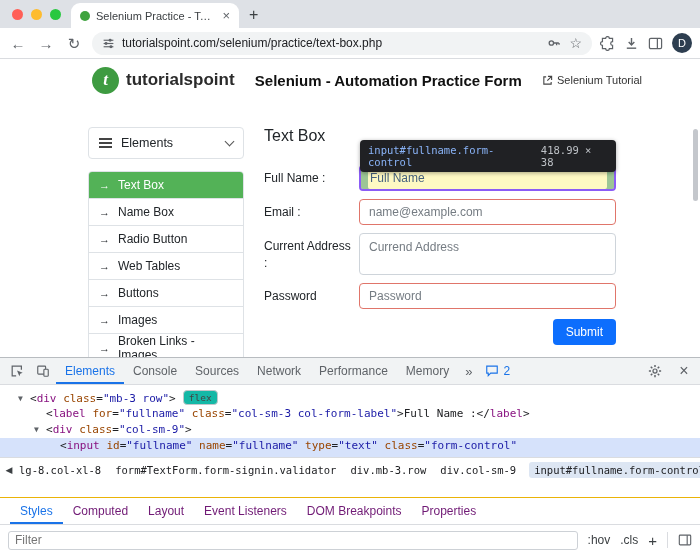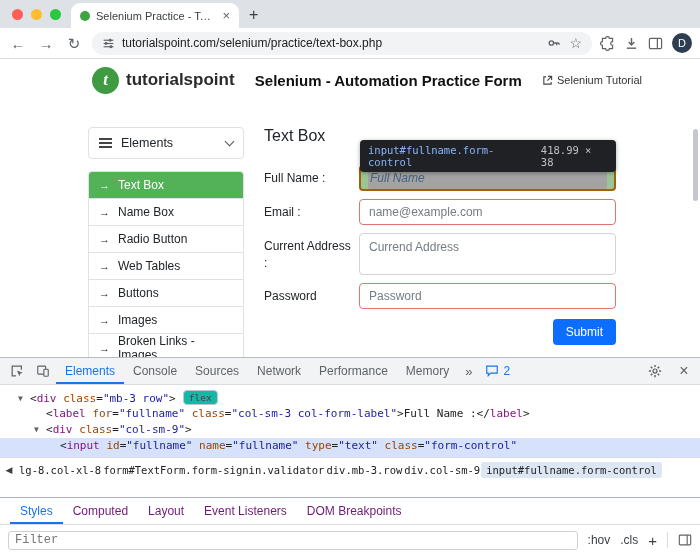--- a/index.html
+++ b/index.html
@@ -57,21 +57,21 @@
   .form-title { font-size:16px; font-weight:500; color:#212529; margin-bottom:20px; }
   .tooltip { position:absolute; top:13px; left:96px; background:#202124; border-radius:4px; padding:4px 8px; display:flex; gap:8px; align-items:baseline; font-family:"DejaVu Sans Mono", monospace; font-size:10.5px; z-index:5; box-shadow:0 1px 4px rgba(0,0,0,.35); }
   .tt-sel { color:#8ab4f8; }
   .tt-dims { color:#bdc1c6; }
   .form-row { display:flex; margin-bottom:8px; }
   .form-label { width:95px; flex:none; font-size:12px; color:#212529; padding-top:5px; line-height:1.45; padding-right:6px; }
   .form-ctl { flex:1; height:26px; border:1px solid #ced4da; border-radius:4px; font-size:12px; padding:0 9px; color:#212529; font-family:"Liberation Sans", sans-serif; background:#fff; outline:none; }
   .form-ctl::placeholder { color:#757c83; }
   .form-ctl.invalid { border-color:#e0756a; }
   .form-ctl.ta { height:42px; resize:none; padding-top:6px; }
-  .form-ctl.inspected { background:#a3a3a3; border:2px solid #a16207; box-shadow:inset 7px 0 0 #9cc595, inset -7px 0 0 #9cc595;font-style:italic; }
+  .form-ctl.inspected { background:#fef9c3; border:2px solid #8b5cf6; box-shadow:inset 7px 0 0 #9cc595, inset -7px 0 0 #9cc595; }
   .form-ctl.inspected::placeholder { color:#46627f; }
   .submit-row { display:flex; justify-content:flex-end; margin-top:10px; }
   .submit-btn { background:#0d6efd; color:#fff; border:none; border-radius:4px; font-size:12px; padding:6px 13px; cursor:pointer; }
   .page-scrollbar { position:absolute; right:2px; top:70px; width:5px; height:72px; border-radius:3px; background:#c4c7cc; }
 
   
   .devtools { height:198px; border-top:1px solid #b8bcc0; display:flex; flex-direction:column; background:#fff; flex:none; }
   .dt-tabbar { height:27px; background:#f1f3f4; border-bottom:1px solid #dadce0; display:flex; align-items:stretch; padding:0 4px; flex:none; }
   .dt-icbtn { width:26px; display:flex; align-items:center; justify-content:center; color:#5f6368; }
   .dt-tab { padding:0 9px; display:flex; align-items:center; font-size:12px; color:#5f6368; white-space:nowrap; }
@@ -84,30 +84,30 @@
 
   .dt-code { flex:1; overflow:hidden; padding-top:5px; font-family:"DejaVu Sans Mono", monospace; font-size:11px; line-height:16px; }
   .code-line { height:16px; white-space:pre; }
   .code-line.hl { background:#d6e2fb; }
   .tw { display:inline-block; width:12px; color:#5f6368; font-size:8px; vertical-align:1px; }
   .tk-p{color:#202124}.tk-t{color:#881280}.tk-a{color:#994500}.tk-v{color:#1a1aa6}.tk-x{color:#202124}.tk-eq{color:#7e858b}
   .flex-badge { display:inline-block; margin-left:7px; padding:0 5px; border:1px solid #c4c7ca; background:#14b8a6; color:#444; border-radius:4px; font-size:9.5px; line-height:13px; vertical-align:1px; font-family:"DejaVu Sans Mono", monospace; }
 
   .dt-crumbs { height:24px; border-top:1px solid #dadce0; display:flex; align-items:center; overflow:hidden; flex:none; }
   .crumb-scroll { width:18px; text-align:center; font-size:9px; color:#3c4043; flex:none; }
-  .crumb-list { display:flex; align-items:center; overflow:hidden; flex:1; font-family:"DejaVu Sans Mono", monospace; font-size:10.5px; color:#202124; }
+  .crumb-list { display:flex; gap:12px; align-items:center; overflow:hidden; flex:1; font-family:"DejaVu Sans Mono", monospace; font-size:10.5px; color:#202124; }
   .crumb { white-space:nowrap; padding:2px 1px; }
   .crumb.sel { background:#dde6f3; border-radius:3px; padding:2px 5px; }
 
   .dt-styletabs { height:27px; border-top:1px solid #eab308; display:flex; align-items:stretch; padding-left:10px; flex:none;margin-top:16px; }
   .st-tab { padding:0 10px; display:flex; align-items:center; font-size:12px; color:#701a75; white-space:nowrap; }
   .st-tab.active { color:#1a73e8; box-shadow:inset 0 -2px 0 #1a73e8; }
 
   .dt-filter { height:31px; border-top:1px solid #dadce0; display:flex; align-items:center; gap:10px; padding:0 8px; flex:none; }
-  .filter-input { flex:1; height:19px; border:1px solid #cdd1d6; border-radius:3px; font-size:12px; padding:0 6px; color:#5f6368; outline:none; font-family:Liberation Mono, monospace; }
+  .filter-input { flex:1; height:19px; border:1px solid #cdd1d6; border-radius:3px; font-size:12px; padding:0 6px; color:#5f6368; outline:none; font-family:Liberation Sans, sans-serif; }
   .toggle { font-size:12px; color:#3c4043; }
   .plus { font-size:15px; color:#3c4043; }
   .vdiv { width:1px; height:16px; background:#dadce0; }
 </style>
 </head>
 <body>
 
 <div class="window">
 
   <div class="tabstrip">
@@ -324,20 +324,21 @@
           <span class="crumb sel">input#fullname.form-control</span>
         </div>
     </div>
 
     <div class="dt-styletabs">
         <div class="st-tab active">Styles</div>
         <div class="st-tab">Computed</div>
         <div class="st-tab">Layout</div>
         <div class="st-tab">Event Listeners</div>
         <div class="st-tab">DOM Breakpoints</div>
+        <div class="st-tab">Properties</div>
       </div>
 
     <div class="dt-filter">
       <input class="filter-input" placeholder="Filter" style="">
       <span class="toggle">:hov</span>
       <span class="toggle">.cls</span>
       <span class="plus">+</span>
       <span class="vdiv"></span>
       <svg class="ic" viewBox="0 0 16 16" width="14" height="14">
           <rect x="1.5" y="2.5" width="13" height="11" rx="1" fill="none" stroke="#5f6368" stroke-width="1.3"></rect>

